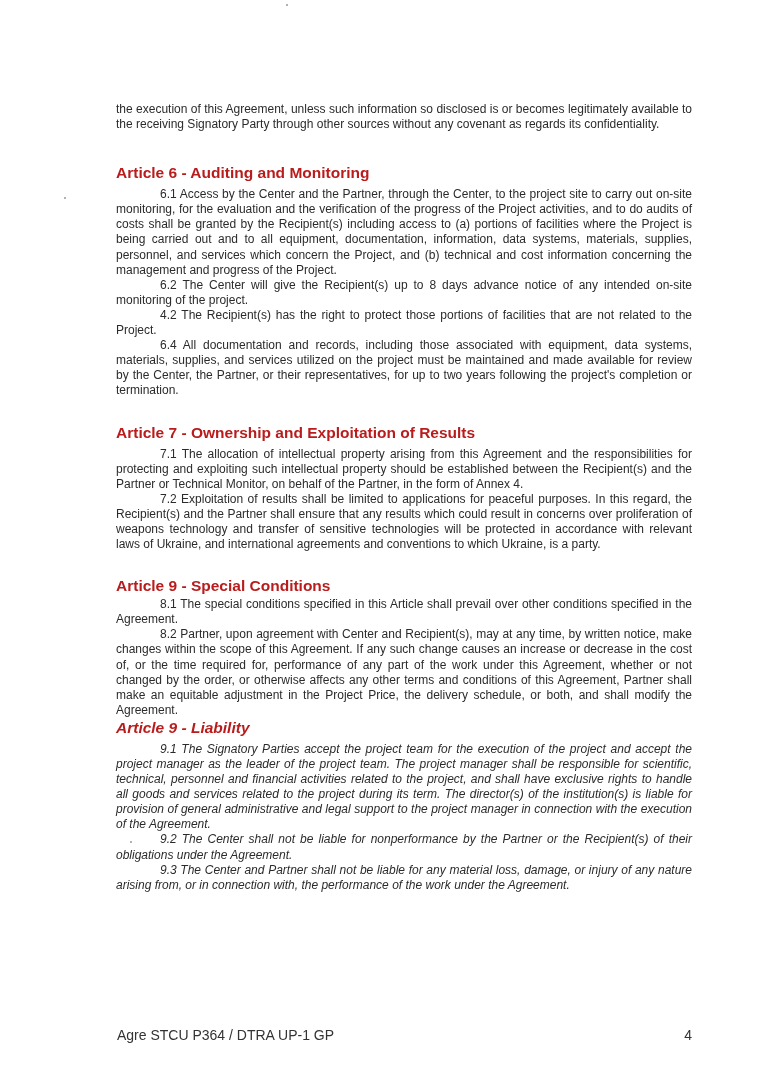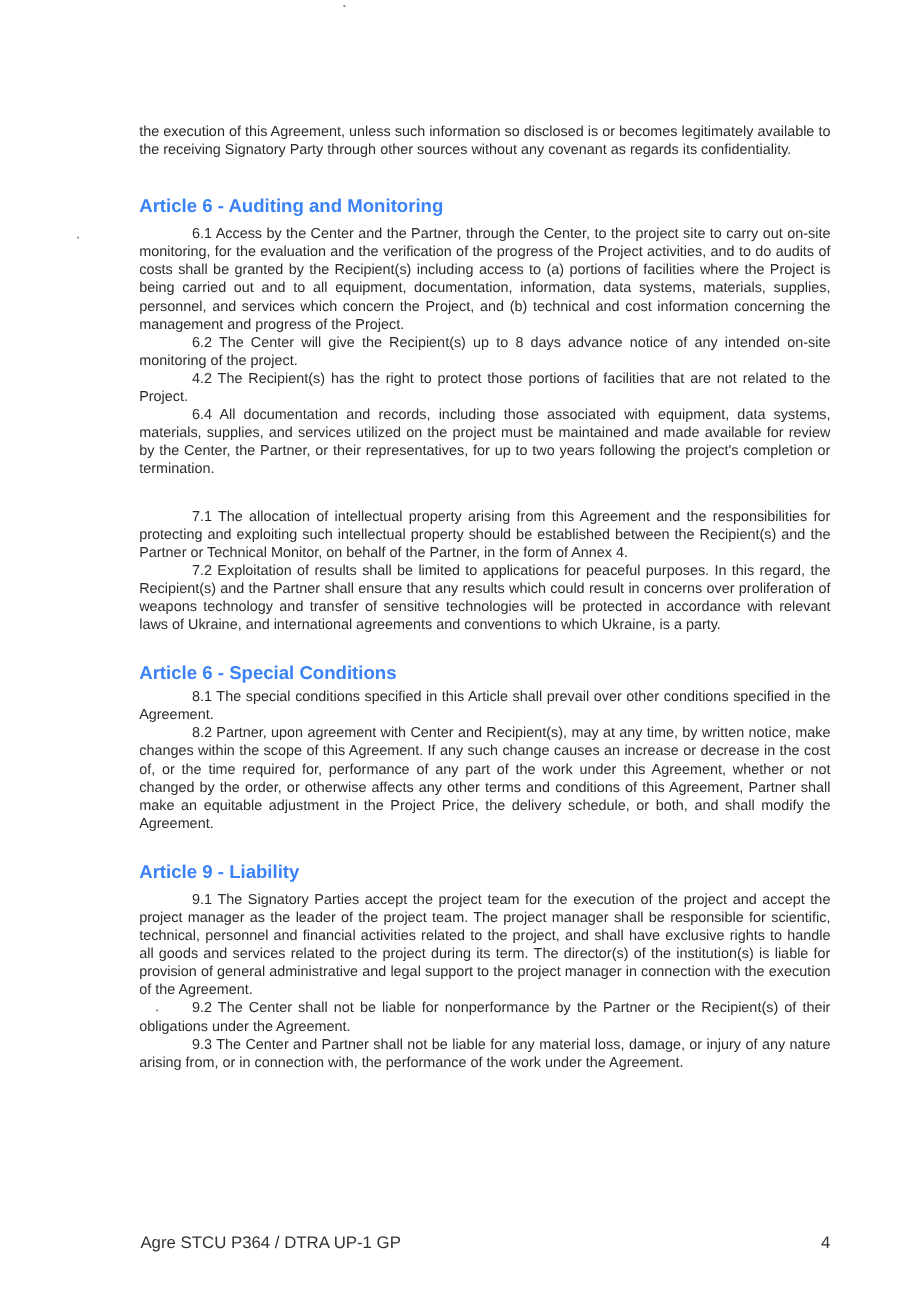--- a/index.html
+++ b/index.html
@@ -8,21 +8,21 @@
     position: relative;
     font-family: "Liberation Sans", sans-serif; color: #2a2a2a;
   }
   .page { position: absolute; left: 116px; top: 102px; width: 576px; }
   p.para {
     margin: 0; font-size: 12px; line-height: 15.1px; text-align: justify;
     color: #2b2b2b;
   }
   p.indent { text-indent: 44px; }
   h2.article {
-    margin: 0; font-size: 15.5px; font-weight: bold; color: #3b82f6;
+    margin: 0; font-size: 15.5px; font-weight: bold; color: #b91c1c;
     line-height: 20px;
   }
   .footer {
     position: absolute; left: 117px; top: 1027px; width: 575px;
     font-size: 14px; color: #333;
   }
   .footer .right { position: absolute; right: 0; top: 0; }
   .dot { position: absolute; width: 2px; height: 2px; background: #999; border-radius: 1px; }
 </style>
 </head>
@@ -39,35 +39,36 @@
     <h2 class="article">Article 6 - Auditing and Monitoring</h2>
     <div style="margin-top:4px;">
       <p class="para indent">6.1 Access by the Center and the Partner, through the Center, to the project site to carry out on-site monitoring, for the evaluation and the verification of the progress of the Project activities, and to do audits of costs shall be granted by the Recipient(s) including access to (a) portions of facilities where the Project is being carried out and to all equipment, documentation, information, data systems, materials, supplies, personnel, and services which concern the Project, and (b) technical and cost information concerning the management and progress of the Project.</p>
       <p class="para indent">6.2 The Center will give the Recipient(s) up to 8 days advance notice of any intended on-site monitoring of the project.</p>
       <p class="para indent">4.2 The Recipient(s) has the right to protect those portions of facilities that are not related to the Project.</p>
       <p class="para indent">6.4 All documentation and records, including those associated with equipment, data systems, materials, supplies, and services utilized on the project must be maintained and made available for review by the Center, the Partner, or their representatives, for up to two years following the project's completion or termination.</p>
     </div>
   </section>
 
   <section style="margin-top:24px;">
+    <h2 class="article">Article 7 - Ownership and Exploitation of Results</h2>
     <div style="margin-top:4px;">
       <p class="para indent">7.1 The allocation of intellectual property arising from this Agreement and the responsibilities for protecting and exploiting such intellectual property should be established between the Recipient(s) and the Partner or Technical Monitor, on behalf of the Partner, in the form of Annex 4.</p>
       <p class="para indent">7.2 Exploitation of results shall be limited to applications for peaceful purposes. In this regard, the Recipient(s) and the Partner shall ensure that any results which could result in concerns over proliferation of weapons technology and transfer of sensitive technologies will be protected in accordance with relevant laws of Ukraine, and international agreements and conventions to which Ukraine,   is a party.</p>
     </div>
   </section>
 
   <section style="margin-top:24px;">
-    <h2 class="article">Article 6 - Special Conditions</h2>
+    <h2 class="article">Article 9 - Special Conditions</h2>
     <div style="margin-top:1px;">
       <p class="para indent">8.1 The special conditions specified in this Article shall prevail over other conditions specified in the Agreement.</p>
       <p class="para indent">8.2 Partner, upon agreement with Center and Recipient(s), may at any time, by written notice, make changes within the scope of this Agreement. If any such change causes an increase or decrease in the cost of, or the time required for, performance of any part of the work under this Agreement, whether or not changed by the order, or otherwise affects any other terms and conditions of this Agreement, Partner shall make an equitable adjustment in the Project Price, the delivery schedule, or both, and shall modify the Agreement.</p>
     </div>
   </section>
 
-  <section style="margin-top:24px;">
+  <section style="font-style:italic;">
     <h2 class="article">Article 9 - Liability</h2>
     <div style="margin-top:4px;">
       <p class="para indent">9.1 The Signatory Parties accept the project team for the execution of the project and accept the project manager as the leader of the project team. The project manager shall be responsible for scientific, technical, personnel and financial activities related to the project, and shall have exclusive rights to handle all goods and services related to the project during its term. The director(s) of the institution(s) is liable for provision of general administrative and legal support to the project manager in connection with the execution of the Agreement.</p>
       <p class="para indent">9.2 The Center shall not be liable for nonperformance by the Partner or the Recipient(s) of their obligations under the Agreement.</p>
       <p class="para indent">9.3 The Center and Partner shall not be liable for any material loss, damage, or injury of any nature arising from, or in connection with, the performance of the work under the Agreement.</p>
     </div>
   </section>
 </div>
 
 <div class="footer">

